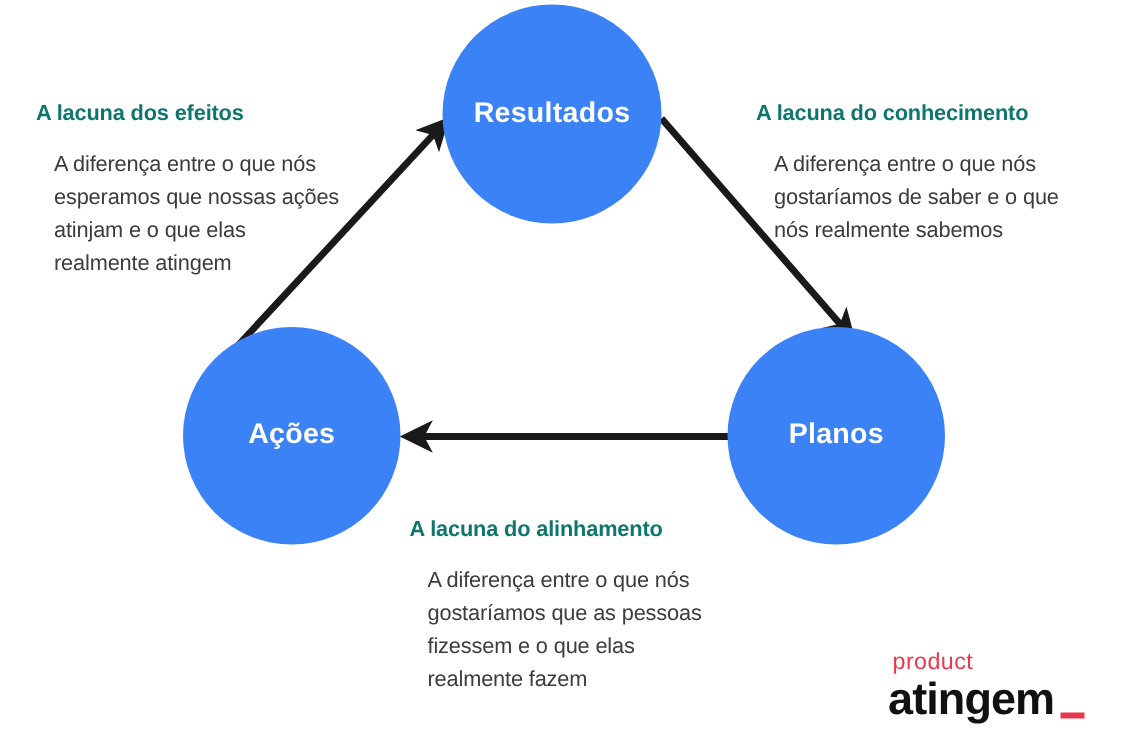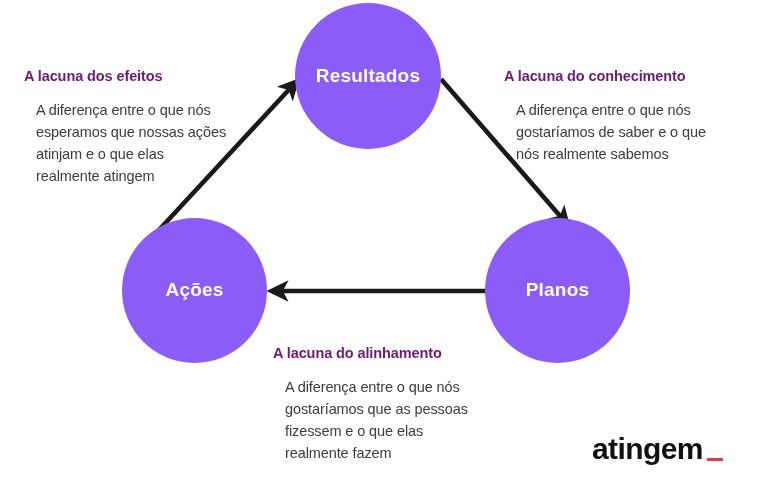--- a/index.html
+++ b/index.html
@@ -30,21 +30,21 @@
     left: 0;
     top: 0;
     width: 761px;
     height: 500px;
     pointer-events: none;
   }
 
   .node {
     position: absolute;
     border-radius: 50%;
-    background: #8b5cf6;
+    background: #3b82f6;
     display: flex;
     align-items: center;
     justify-content: center;
   }
   .node-label {
     color: #ffffff;
     font-weight: bold;
     font-size: 19px;
     letter-spacing: 0.2px;
     text-align: center;
@@ -71,21 +71,21 @@
     width: 145px;
     height: 145px;
   }
 
   .annotation {
     position: absolute;
   }
   .annotation-title {
     font-size: 14.5px;
     font-weight: bold;
-    color: #701a75;
+    color: #0f766e;
     line-height: 1.45;
     margin: 0 0 1px 0;
     letter-spacing: -0.1px;
   }
   .annotation-body {
     font-size: 14.5px;
     font-weight: normal;
     color: #3c3c3c;
     line-height: 1.52;
     margin: 12px;
@@ -185,19 +185,20 @@
     <p class="annotation-title">A lacuna do alinhamento</p>
     <p class="annotation-body">A diferença entre o que nós gostaríamos que as pessoas fizessem e o que elas realmente fazem</p>
   </div>
 
   <div class="annotation" id="annotation-conhecimento">
     <p class="annotation-title">A lacuna do conhecimento</p>
     <p class="annotation-body">A diferença entre o que nós gostaríamos de saber e o que nós realmente sabemos</p>
   </div>
 
   <div id="brand-logo">
+    <div id="brand-logo-product">product</div>
     <div id="brand-logo-wordmark">
       <span class="wordmark-text">atingem</span>
       <span class="wordmark-underscore"></span>
     </div>
   </div>
 
 </div>
 
 </body></html>

